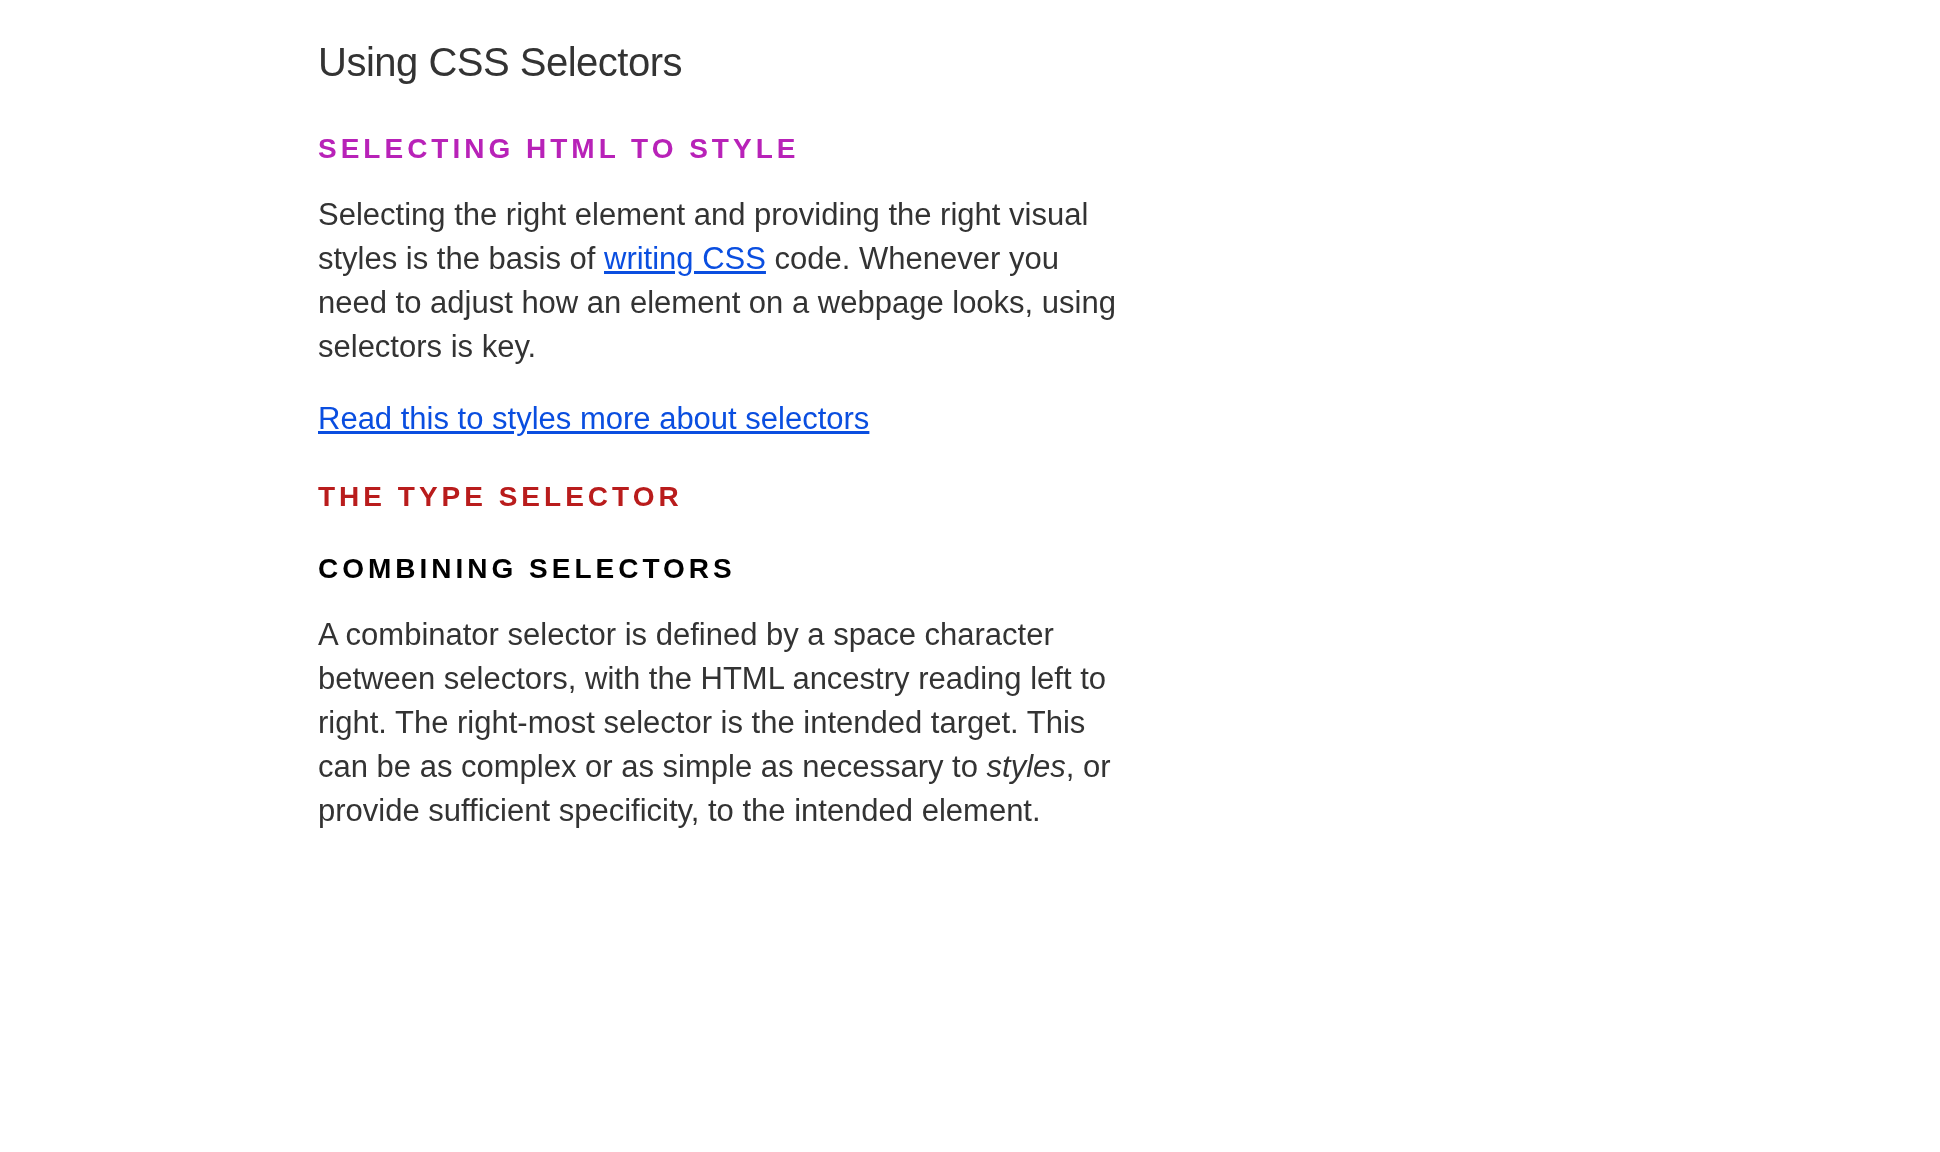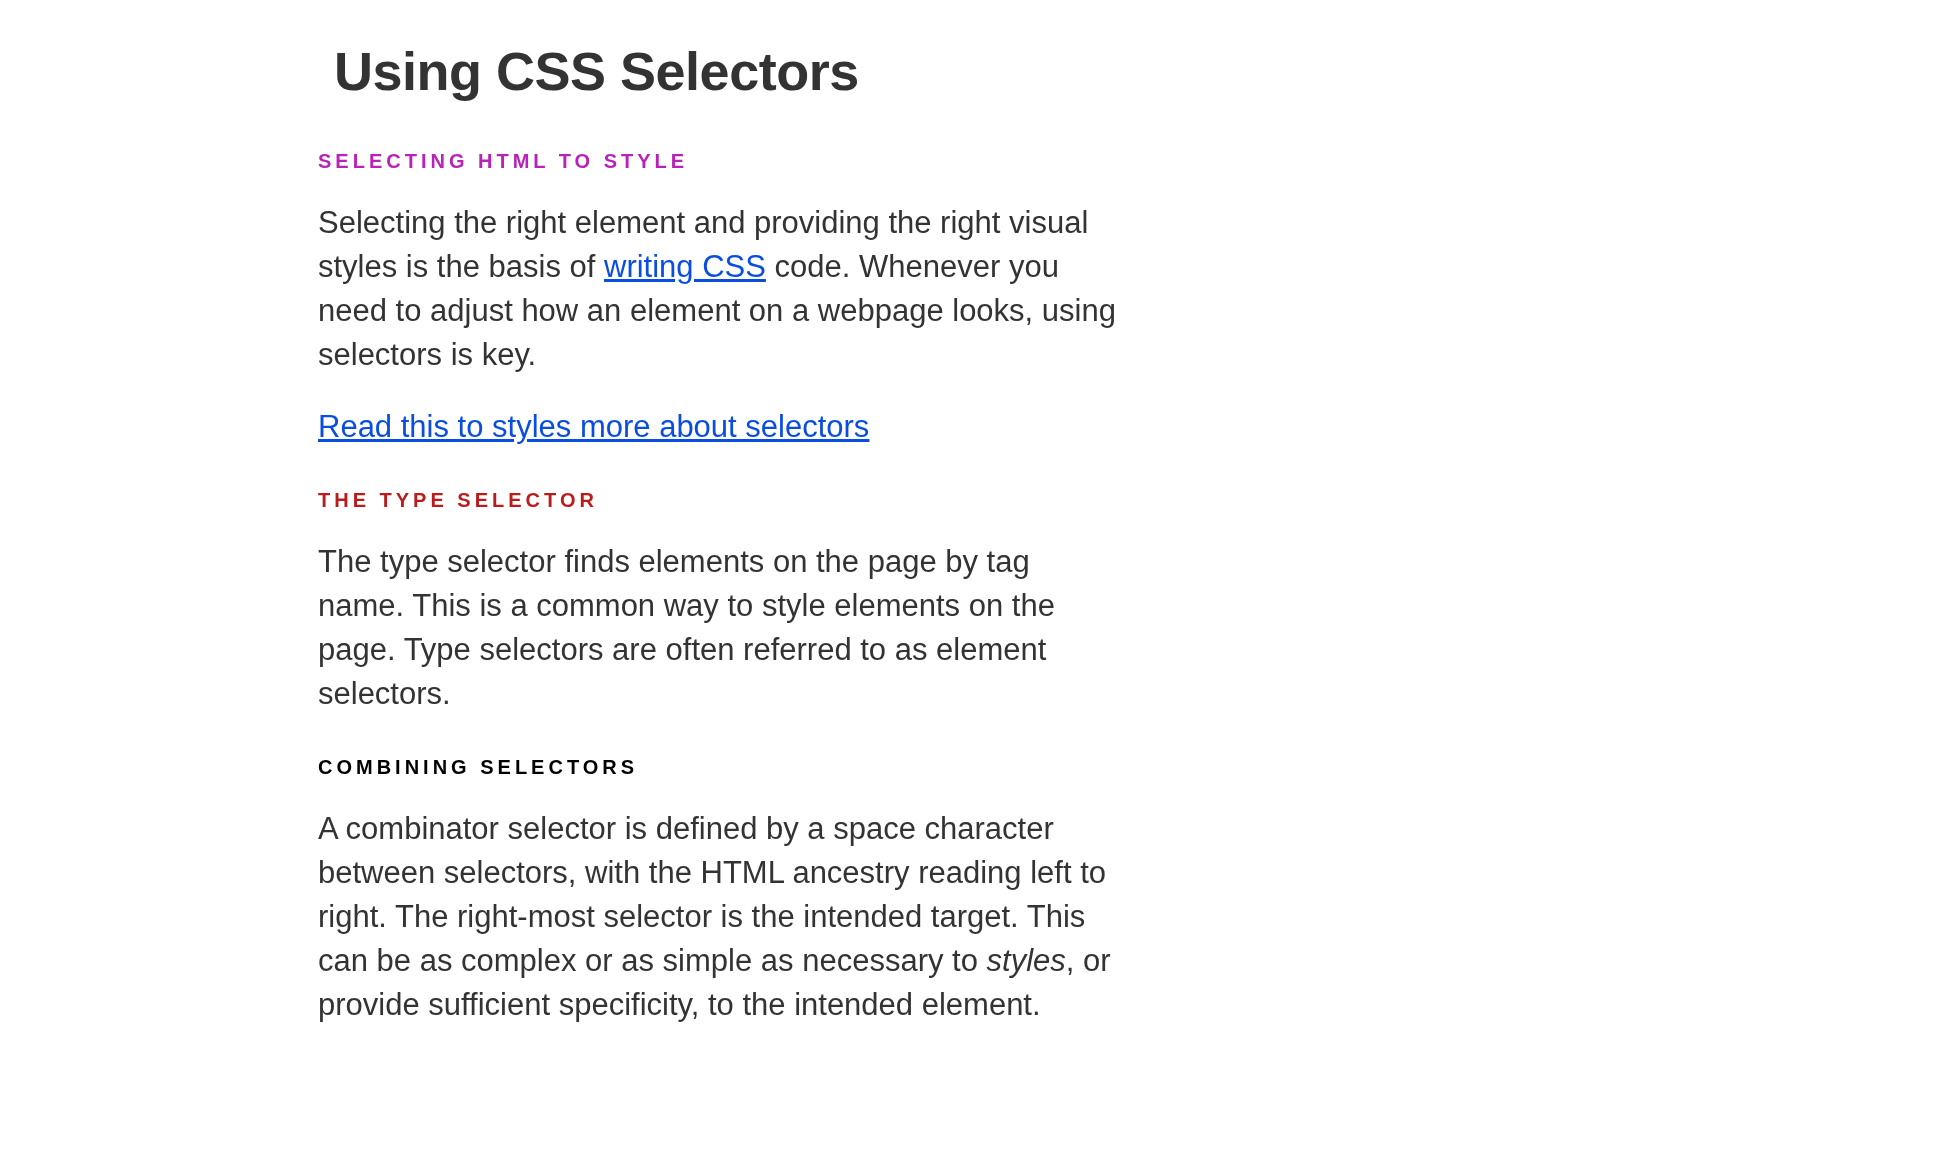--- a/index.html
+++ b/index.html
@@ -11,29 +11,28 @@
       font-family: -apple-system, BlinkMacSystemFont, "Helvetica Neue", Helvetica, Arial, sans-serif;
       background: #ffffff;
       color: #333333;
       padding: 40px 0 40px 318px;
       width: 1940px;
     }
     .content {
       max-width: 800px;
     }
     h1 {
-      font-size: 54px;
-      font-weight: 700;
+      font-size: 40px;
+      font-weight: 400;
       color: #333333;
       margin-bottom: 48px;
       letter-spacing: -0.5px;
-      margin-left: 16px;
     }
     h2 {
-      font-size: 20px;
+      font-size: 28px;
       font-weight: 700;
       letter-spacing: 4px;
       text-transform: uppercase;
       margin-bottom: 28px;
     }
     .h2-magenta {
       color: #b822b8;
     }
     .h2-indigo {
       color: #b91c1c;
@@ -72,21 +71,20 @@
     <p>
       <span>Selecting the right element and providing the right visual styles is the basis of </span><a href="#">writing CSS</a><span> code. Whenever you need to adjust how an element on a webpage looks, using selectors is key.</span>
     </p>
     <p class="link-para">
       <a href="#">Read this to styles more about selectors</a>
     </p>
   </div>
 
   <div class="section">
     <h2 class="h2-indigo">The Type Selector</h2>
-    <p>The type selector finds elements on the page by tag name. This is a common way to style elements on the page. Type selectors are often referred to as element selectors.</p>
   </div>
 
   <div class="section">
     <h2 class="h2-teal">Combining Selectors</h2>
     <p>
       <span>A combinator selector is defined by a space character between selectors, with the HTML ancestry reading left to right. The right-most selector is the intended target. This can be as complex or as simple as necessary to </span><em>styles</em><span>, or provide sufficient specificity, to the intended element.</span>
     </p>
   </div>
 </div>
 

